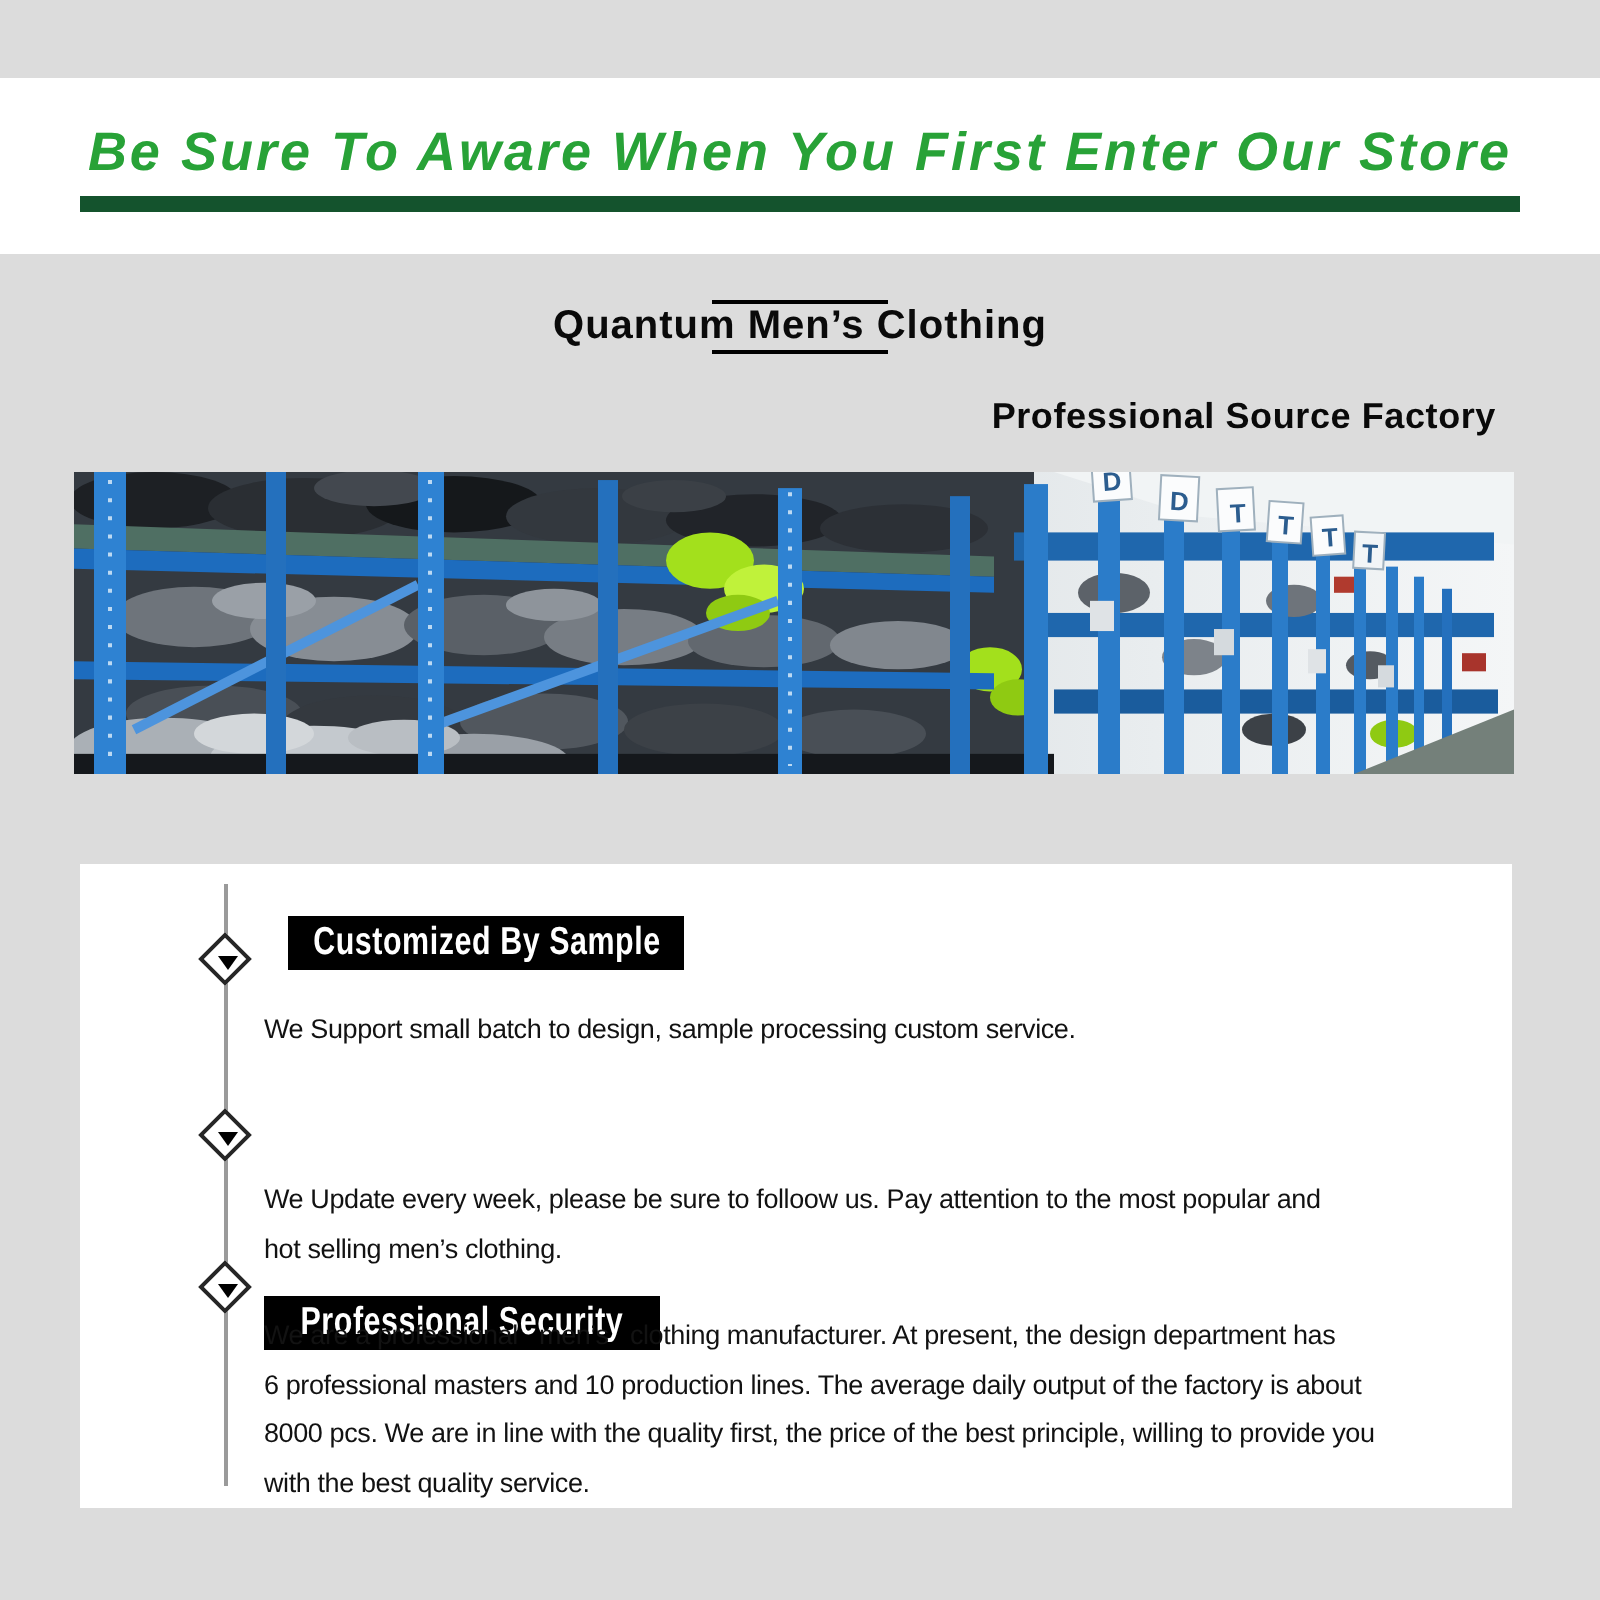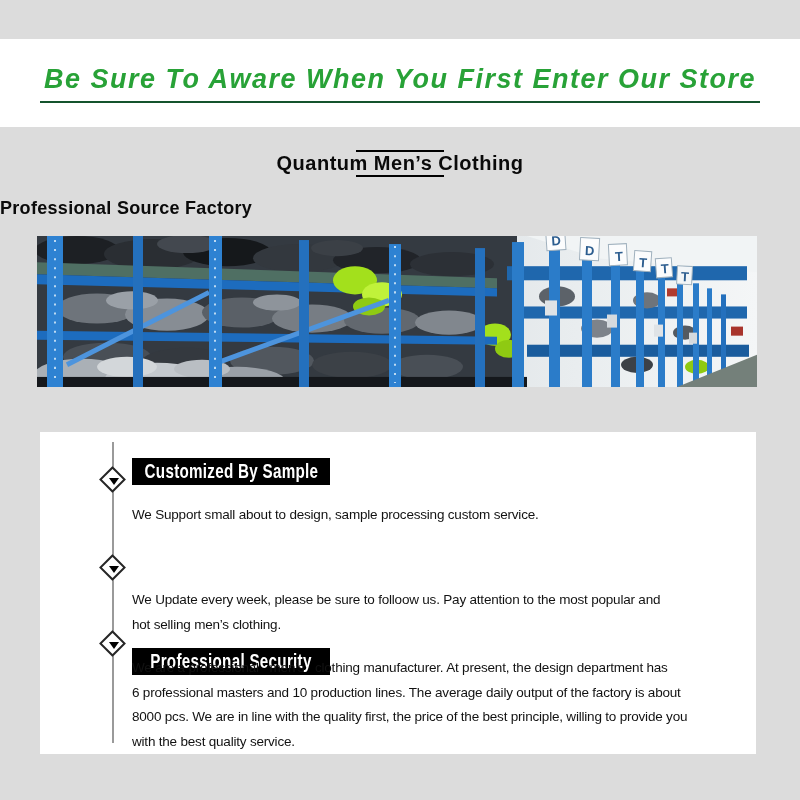--- a/index.html
+++ b/index.html
@@ -11,33 +11,33 @@
   }
   
   .band-top{
     position:absolute;left:0;top:39px;width:800px;height:88px;background:#ffffff;
     display:flex;align-items:center;justify-content:center;
   }
   .headline{
     color:#28a237;
     font-size:27px;font-weight:bold;font-style:italic;
     letter-spacing:1.5px;white-space:nowrap;
-    padding:0 4px 6px 4px;border-bottom:2px solid #14532d;
+    padding:0 4px 6px 4px;border-bottom:8px solid #14532d;
   }
   
   .brand-row{
     position:absolute;left:0;top:150px;width:800px;
     display:flex;align-items:center;justify-content:center;column-gap:30px;flex-direction:column;
   }
   .dash{width:88px;height:2px;background:#000;}
   .brand-name{
     font-size:20px;font-weight:bold;color:#0a0a0a;letter-spacing:.5px;white-space:nowrap;
   }
   .tagline{
-    position:absolute;left:0;top:198px;width:748px;text-align:left;
+    position:absolute;left:0;top:198px;width:748px;text-align:right;
     font-size:18px;font-weight:bold;color:#0a0a0a;letter-spacing:.3px;
   }
   
   .photo{
     position:absolute;left:37px;top:236px;width:720px;height:151px;overflow:hidden;
     background:#b9c0c6;
   }
   .photo svg{display:block;}
   .sign-letter{
     font-family:"Liberation Sans",sans-serif;font-size:13px;font-weight:bold;fill:#2c5d8f;
@@ -56,21 +56,21 @@
   .tri{
     position:absolute;left:69px;width:0;height:0;
     border-left:5px solid transparent;border-right:5px solid transparent;
     border-top:7px solid #000;
   }
   .t1{top:46px;} .t2{top:134px;} .t3{top:210px;}
   .banner{
     position:absolute;left:92px;width:198px;height:27px;background:#000;
     display:flex;align-items:center;justify-content:center;
   }
-  .b1{top:26px;} .b2{top:111px;} .b3{top:216px;}
+  .b1{top:26px;margin-left:12px;} .b2{top:111px;} .b3{top:216px;}
   .banner span{
     color:#fff;font-weight:bold;font-size:16px;letter-spacing:.3px;white-space:nowrap;
     transform:scale(.95,1.22);
   }
   .sec-body{
     position:absolute;left:92px;width:632px;
     font-size:13.5px;letter-spacing:-.2px;line-height:24.5px;color:#121212;
     white-space:pre-wrap;
   }
   .p1{top:71px;} .p2{top:156px;} .p3{top:224px;}
@@ -232,21 +232,21 @@
 </div>
 
 <div class="panel">
   <div class="tline"></div>
 
   <div class="diamond d1"></div>
   <div class="tri t1"></div>
   <div class="banner b1">
     <span>Customized By Sample</span>
   </div>
-  <div class="sec-body p1">We Support small about to design, sample processing custom service.</div>
+  <div class="sec-body p1">We Support small batch to design, sample processing custom service.</div>
 
   <div class="diamond d2"></div>
   <div class="tri t2"></div>
   <div class="sec-body p2">We Update every week, please be sure to folloow us. Pay attention to the most popular and
 hot selling men’s clothing.</div>
 
   <div class="diamond d3"></div>
   <div class="tri t3"></div>
   <div class="banner b3">
     <span>Professional Security</span>

